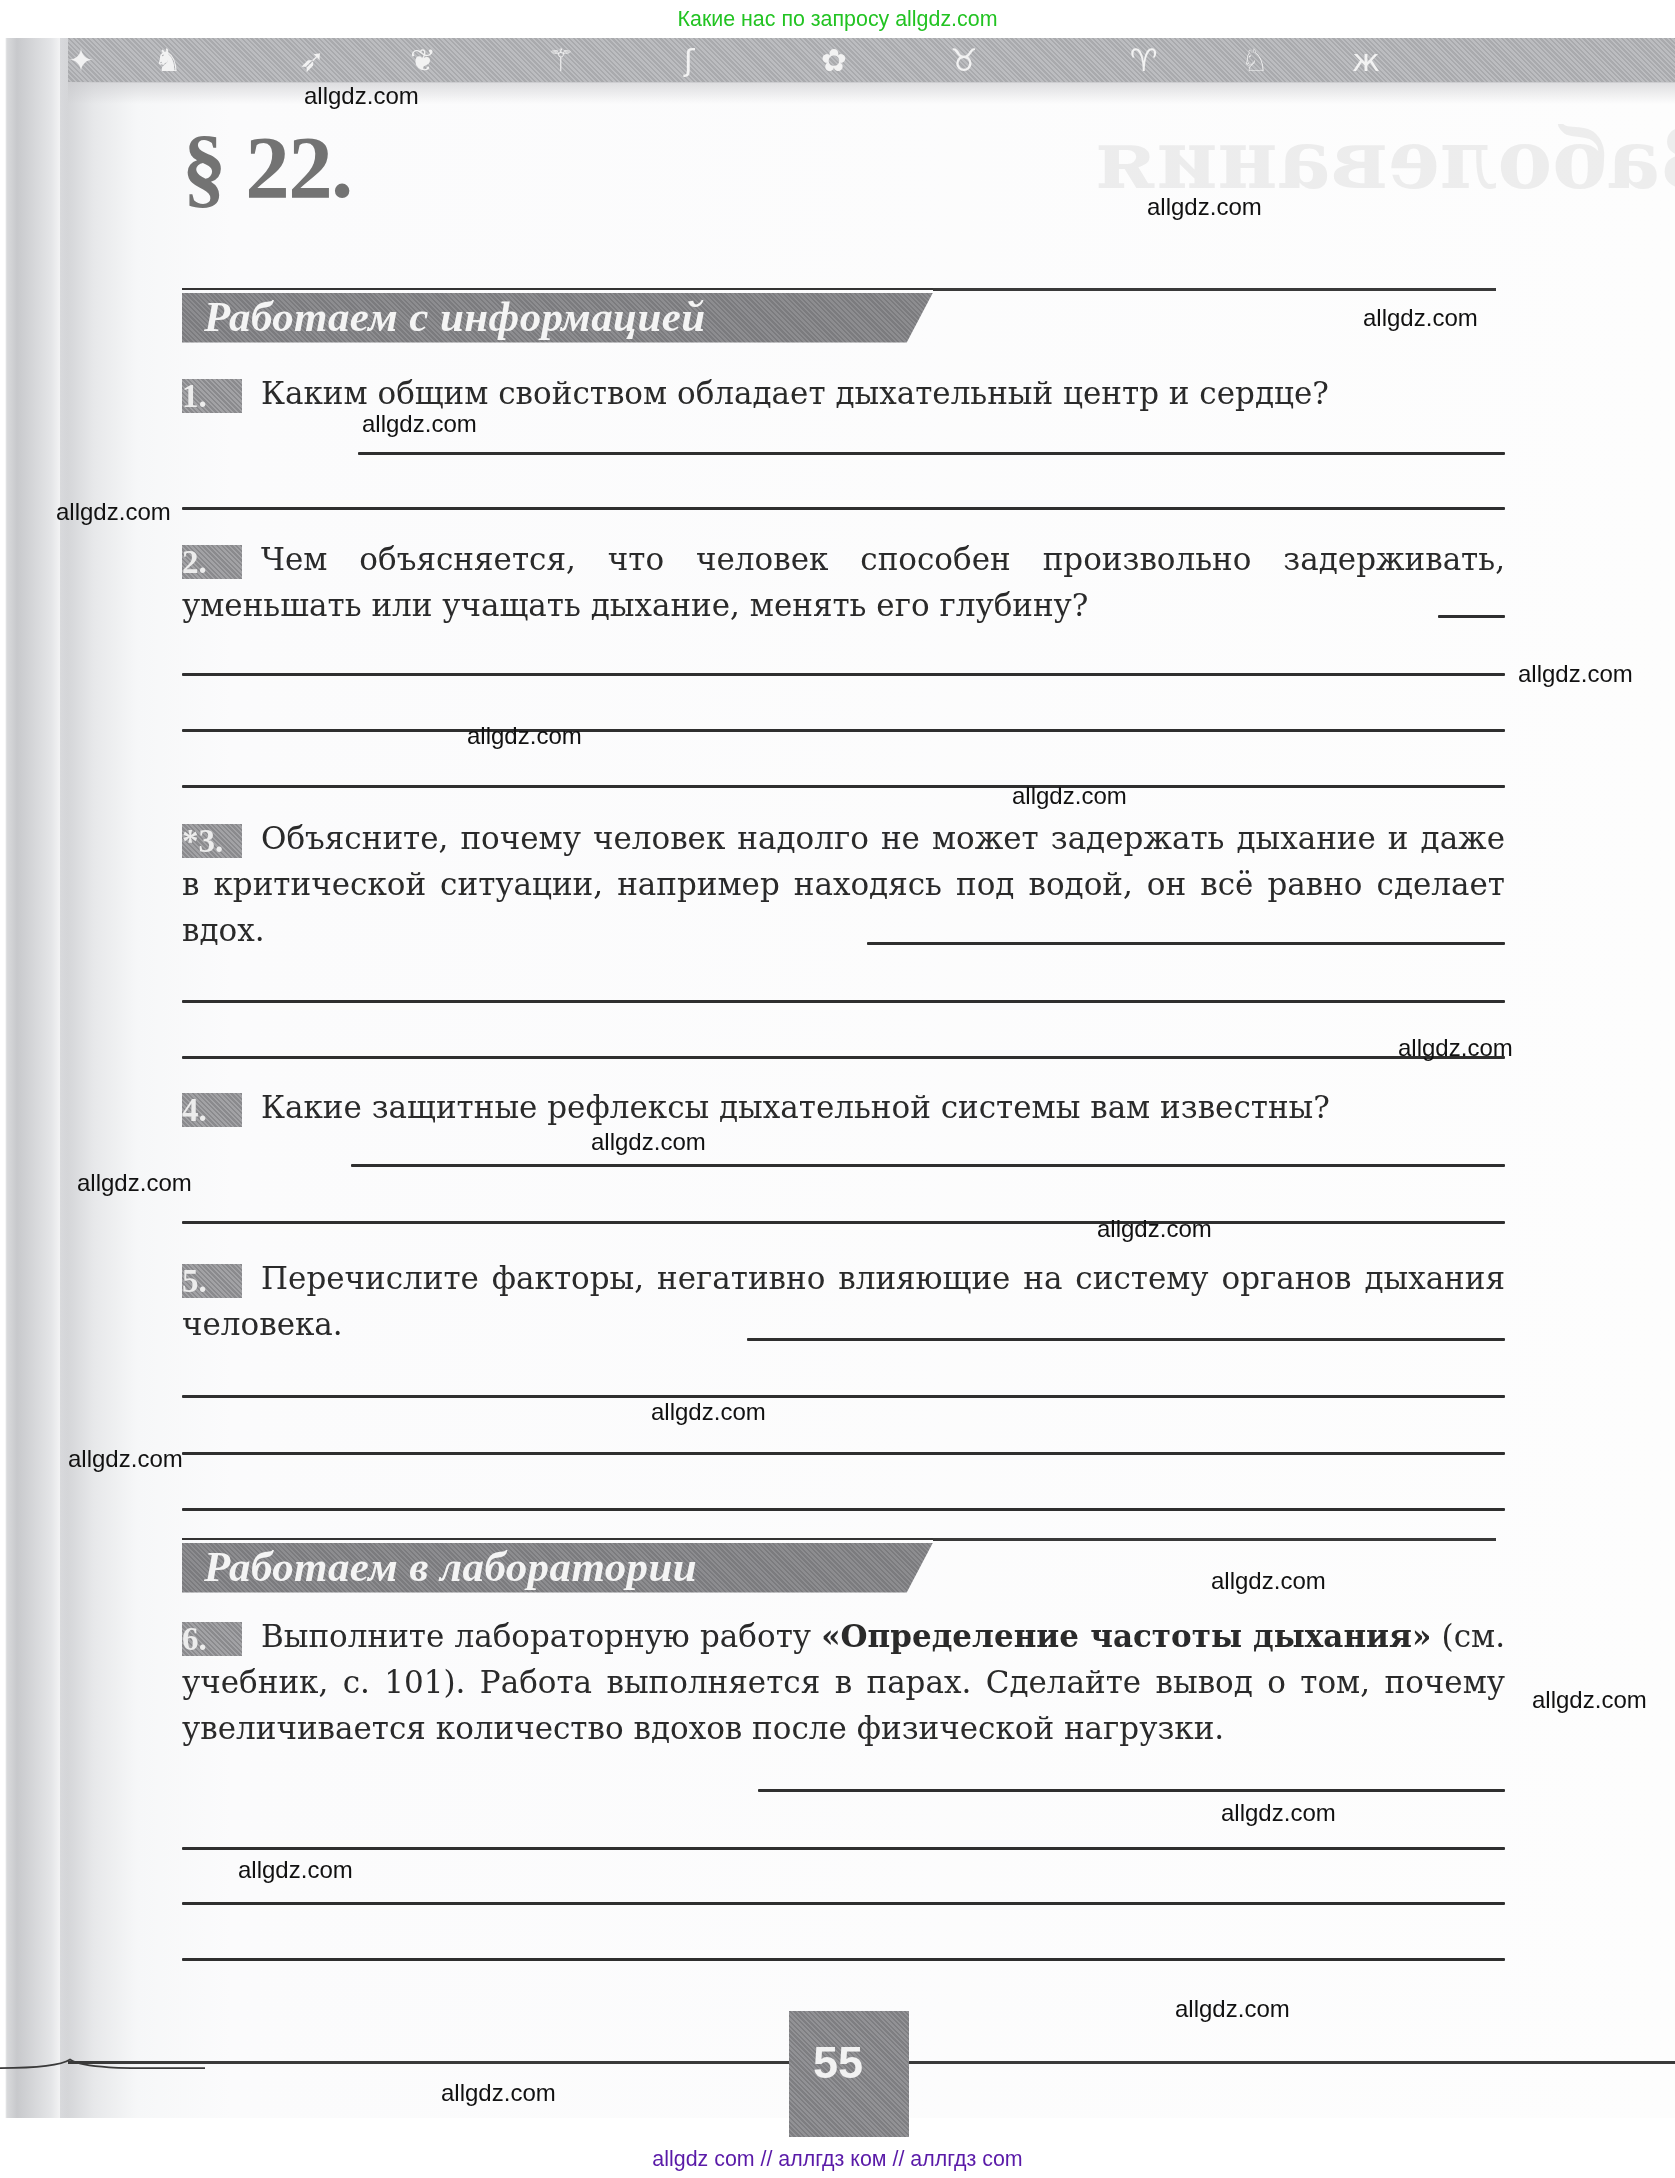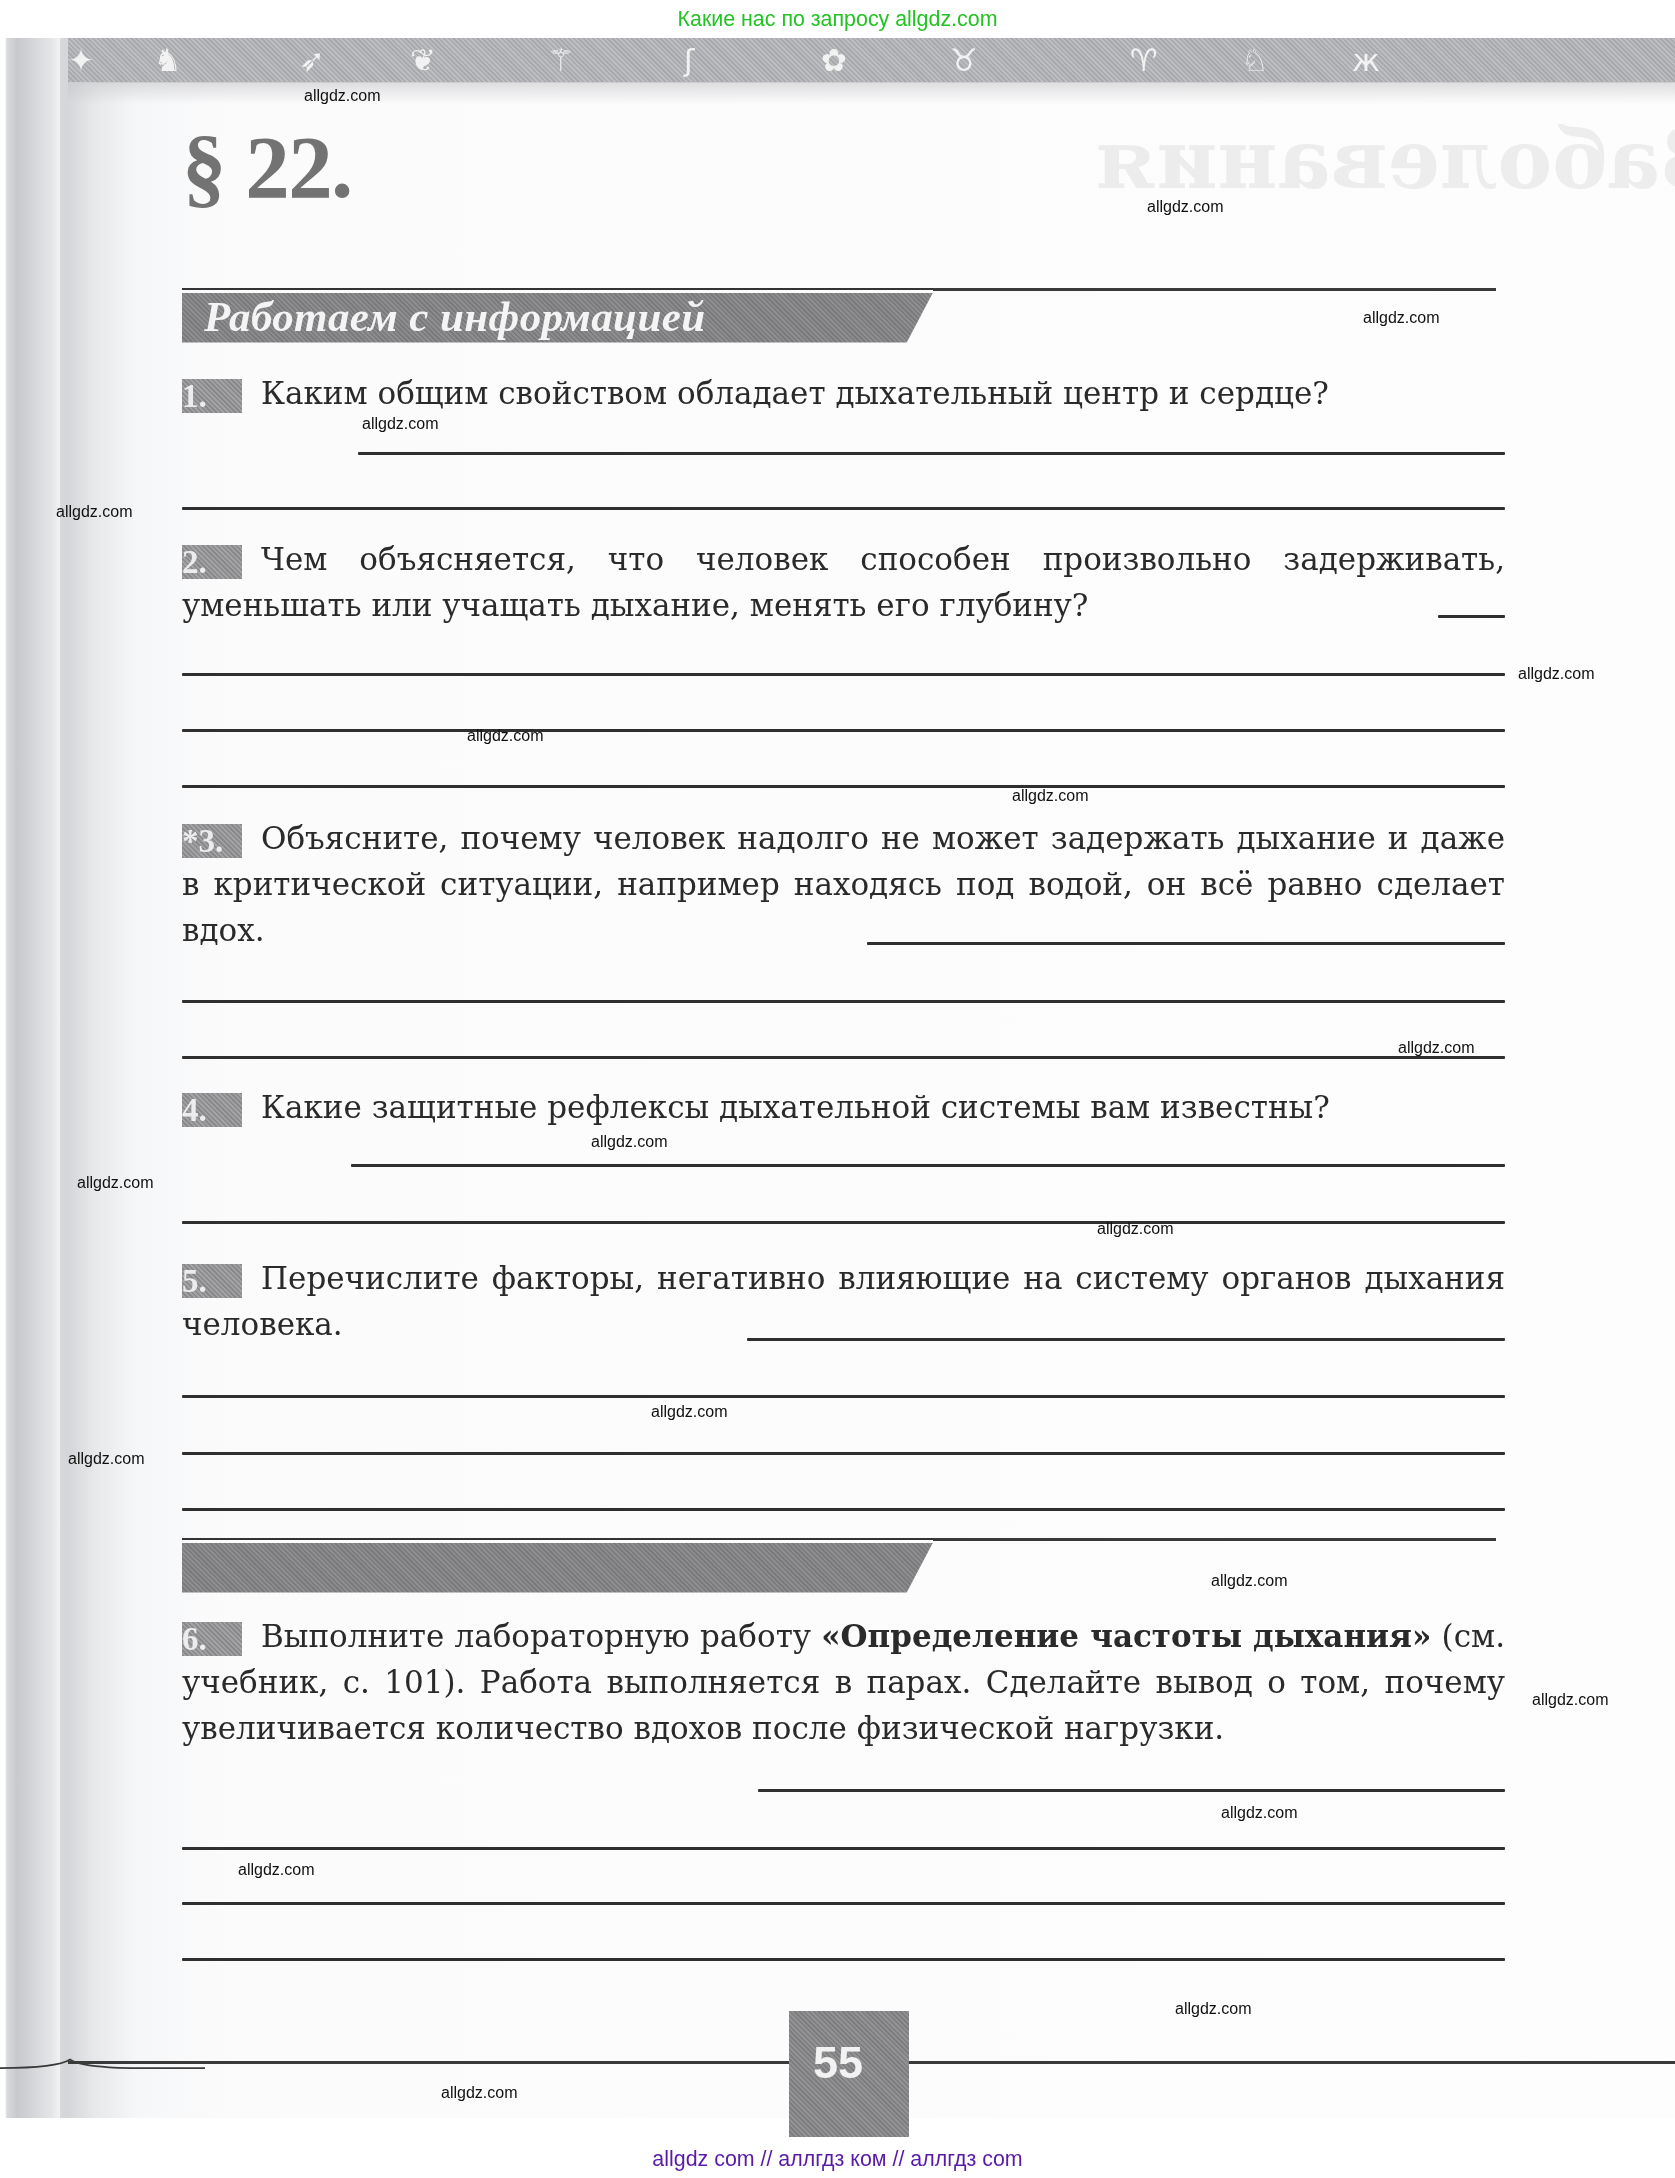--- a/index.html
+++ b/index.html
@@ -81,21 +81,21 @@
   }
   .page-num-tab span {
     position: absolute; left: 0; width: 98px; top: 26px; text-align: center;
     font-family: "Liberation Sans", sans-serif; font-weight: bold; font-size: 45px; color: #f2f2f2;
   }
   .footer-rule { position: absolute; top: 2061px; height: 2.6px; background: #3a3a3a; }
 
   .curl-line { position: absolute; left: 0; top: 2044px; width: 205px; height: 26px; }
 
   .wm {
-    position: absolute; font-family: "Liberation Sans", sans-serif; font-size: 16px; color: #111; white-space: nowrap;
+    position: absolute; font-family: "Liberation Sans", sans-serif; font-size: 24px; color: #111; white-space: nowrap;
     line-height: 27px;
   }
   .bottom-banner {
     position: absolute; left: 0; top: 2140px; width: 1675px; height: 39px; text-align: center;
     font-family: "Liberation Sans", sans-serif; font-size: 21.4px; line-height: 39px; color: #5a1aa8; background: #ffffff;
   }
 </style>
 </head>
 <body>
 
@@ -161,20 +161,21 @@
 <div class="q" style="top:1255px;">
   <span class="badge">5.</span><span>Перечислите факторы, негативно влияющие на систему органов дыхания человека.</span>
 </div>
 <div class="line" style="left:747px; top:1338px; width:758px;"></div>
 <div class="line" style="left:182px; top:1395px; width:1323px;"></div>
 <div class="line" style="left:182px; top:1452px; width:1323px;"></div>
 <div class="line" style="left:182px; top:1508px; width:1323px;"></div>
 
 <div class="section-head" style="top:1538px;">
   <div class="bar"></div>
+  <div class="label">Работаем в лаборатории</div>
 </div>
 <div class="section-rule" style="left:933px; top:1538px; width:563px;"></div>
 
 <div class="q" style="top:1613px;">
   <span class="badge">6.</span><span>Выполните лабораторную работу </span><b>«Определение частоты дыхания»</b><span> (см. учебник, с. 101). Работа выполняется в парах. Сделайте вывод о том, почему увеличивается количество вдохов после физической нагрузки.</span>
 </div>
 <div class="line" style="left:758px; top:1789px; width:747px;"></div>
 <div class="line" style="left:182px; top:1847px; width:1323px;"></div>
 <div class="line" style="left:182px; top:1902px; width:1323px;"></div>
 <div class="line" style="left:182px; top:1958px; width:1323px;"></div>

